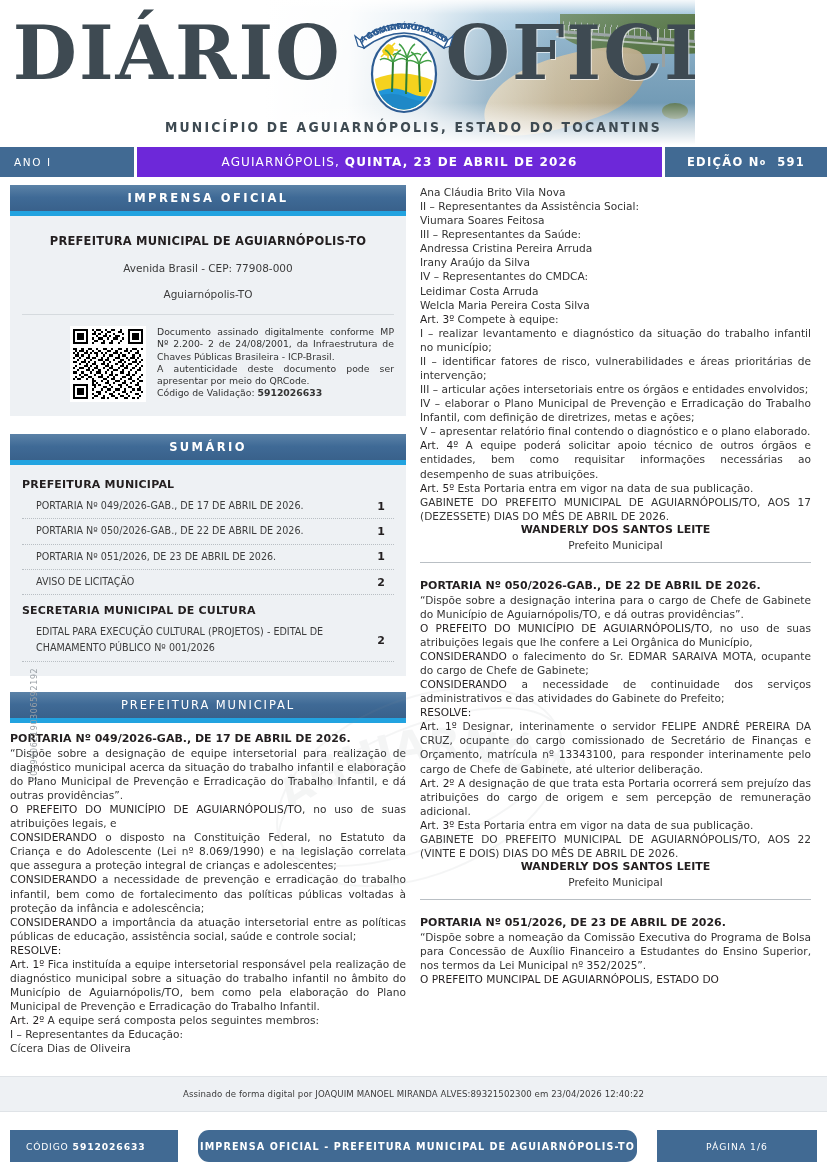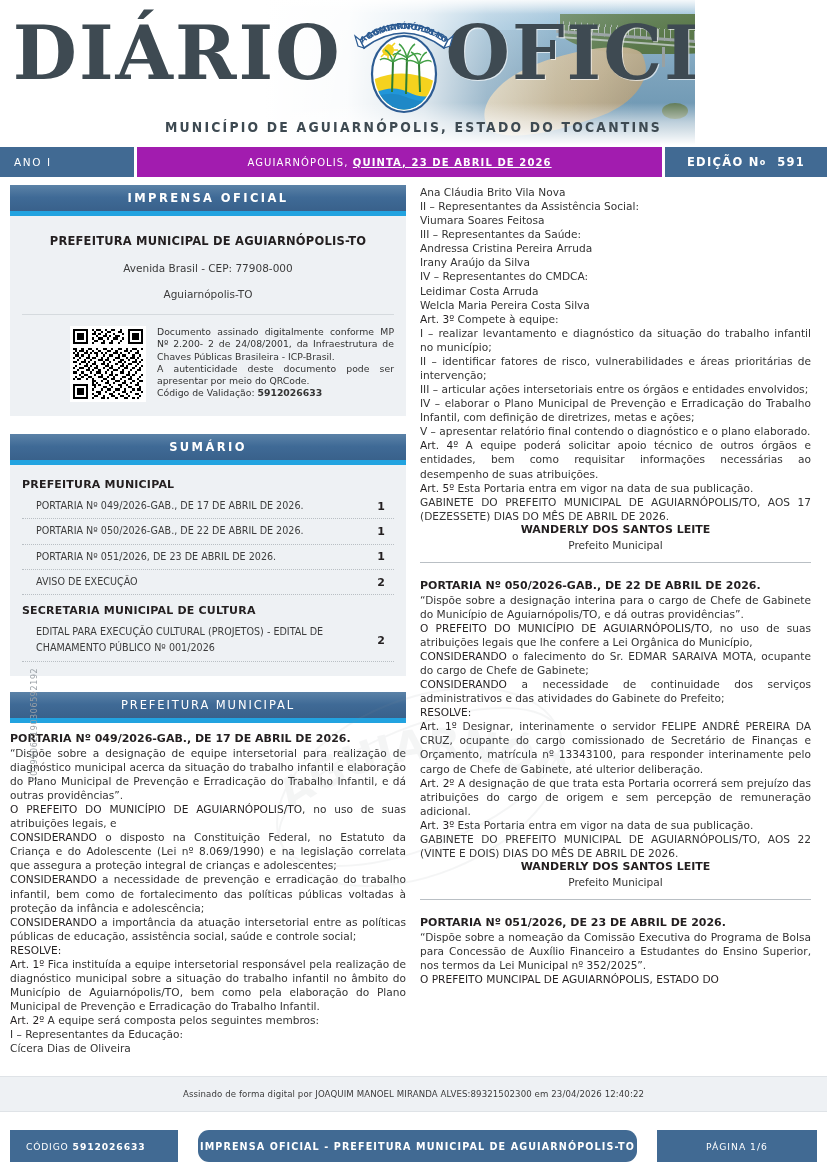--- a/index.html
+++ b/index.html
@@ -55,23 +55,23 @@
           transform:scaleX(.92);}
 
   
   .emblem{position:absolute;left:352px;top:12px;width:104px;height:104px;}
 
   
   .datebar{position:relative;display:flex;height:30px;align-items:stretch;margin-top:2px;}
   .db-ano{width:134px;background:#416a93;color:#fff;display:flex;align-items:center;
           padding-left:14px;font-size:10.5px;letter-spacing:1.6px;box-sizing:border-box;}
   .db-sep{width:3px;background:#ffffff;}
-  .db-mid{flex:1;background:#a21caf;color:#fff;display:flex;align-items:center;justify-content:center;
-          font-size:10px;letter-spacing:1.1px;}
-  .db-mid b{font-weight:bold;text-decoration:underline;}
+  .db-mid{flex:1;background:#6d28d9;color:#fff;display:flex;align-items:center;justify-content:center;
+          font-size:12px;letter-spacing:1.1px;}
+  .db-mid b{font-weight:bold;}
   .db-ed{width:162px;background:#416a93;color:#fff;display:flex;align-items:center;justify-content:center;
           font-size:11.5px;font-weight:bold;letter-spacing:1.3px;}
   .db-ed sup{font-size:8px;vertical-align:super;}
 
   
   .cols{display:flex;padding:8px 10px 0 10px;box-sizing:border-box;gap:14px;
         height:892px;position:relative;}
   .colL{width:396px;flex:0 0 396px;}
   .colR{width:391px;flex:0 0 391px;}
 
@@ -533,21 +533,21 @@
         </div>
         <div class="sum-item">
           <div class="t">PORTARIA Nº 050/2026-GAB., DE 22 DE ABRIL DE 2026.</div>
           <div class="p">1</div>
         </div>
         <div class="sum-item">
           <div class="t">PORTARIA Nº 051/2026, DE 23 DE ABRIL DE 2026.</div>
           <div class="p">1</div>
         </div>
         <div class="sum-item">
-          <div class="t">AVISO DE EXECUÇÃO</div>
+          <div class="t">AVISO DE LICITAÇÃO</div>
           <div class="p">2</div>
         </div>
 
         <div class="sum-group">SECRETARIA MUNICIPAL DE CULTURA</div>
         <div class="sum-item">
           <div class="t">EDITAL PARA EXECUÇÃO CULTURAL (PROJETOS) - EDITAL DE CHAMAMENTO PÚBLICO Nº 001/2026</div>
           <div class="p">2</div>
         </div>
       </div>
 

